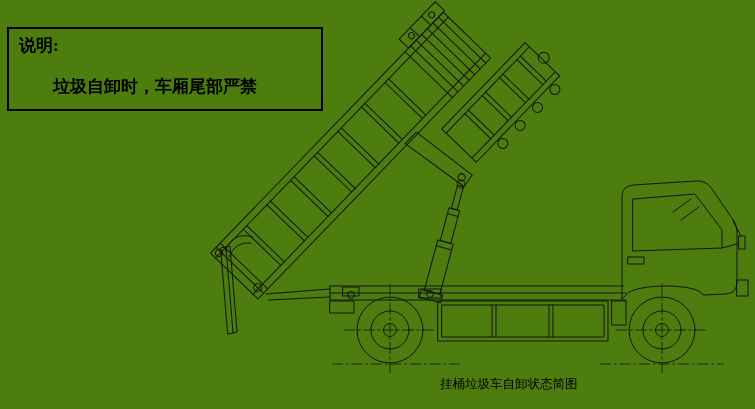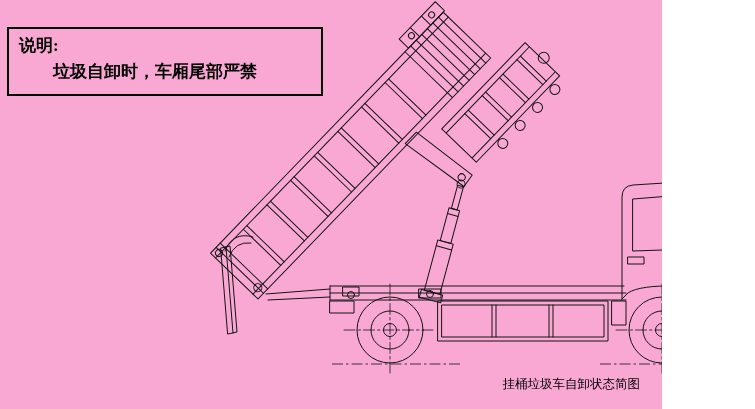--- a/index.html
+++ b/index.html
@@ -1,28 +1,28 @@
 <!DOCTYPE html>
 <html><head>
 <meta charset="utf-8">
 <style>
   html,body { margin:0; padding:0; background:#fff; }
   .page {
-    position:relative; width:662px; height:409px; background:#f9a8d4;
+    position:relative; width:755px; height:409px; background:#4d7c0f;
     overflow:hidden; font-family:"Liberation Serif","DejaVu Serif",serif; color:#000;
   }
   .note {
     position:absolute; left:7px; top:27px; width:294px;
     border:2px solid #000; padding:4px 8px 8px 10px;
     font-size:17px; font-weight:700; line-height:1.55;
   }
-  .note .indent { text-indent:2em; }
+  .note .indent { text-indent:2em;margin-top:15px; }
   .caption {
     position:absolute; left:440px; top:376px; width:200px;
-    text-align:right; font-size:12.5px; font-weight:400;
+    text-align:left; font-size:12.5px; font-weight:400;
   }
   svg.drawing { position:absolute; left:0; top:0; }
   .s  { stroke:#141414; fill:none; stroke-width:1; stroke-linejoin:round; stroke-linecap:round; }
   .cl { stroke:#141414; fill:none; stroke-width:0.8; stroke-dasharray:11 3 2.5 3; }
 </style>
 </head>
 <body>
 
 <div class="page">
 

